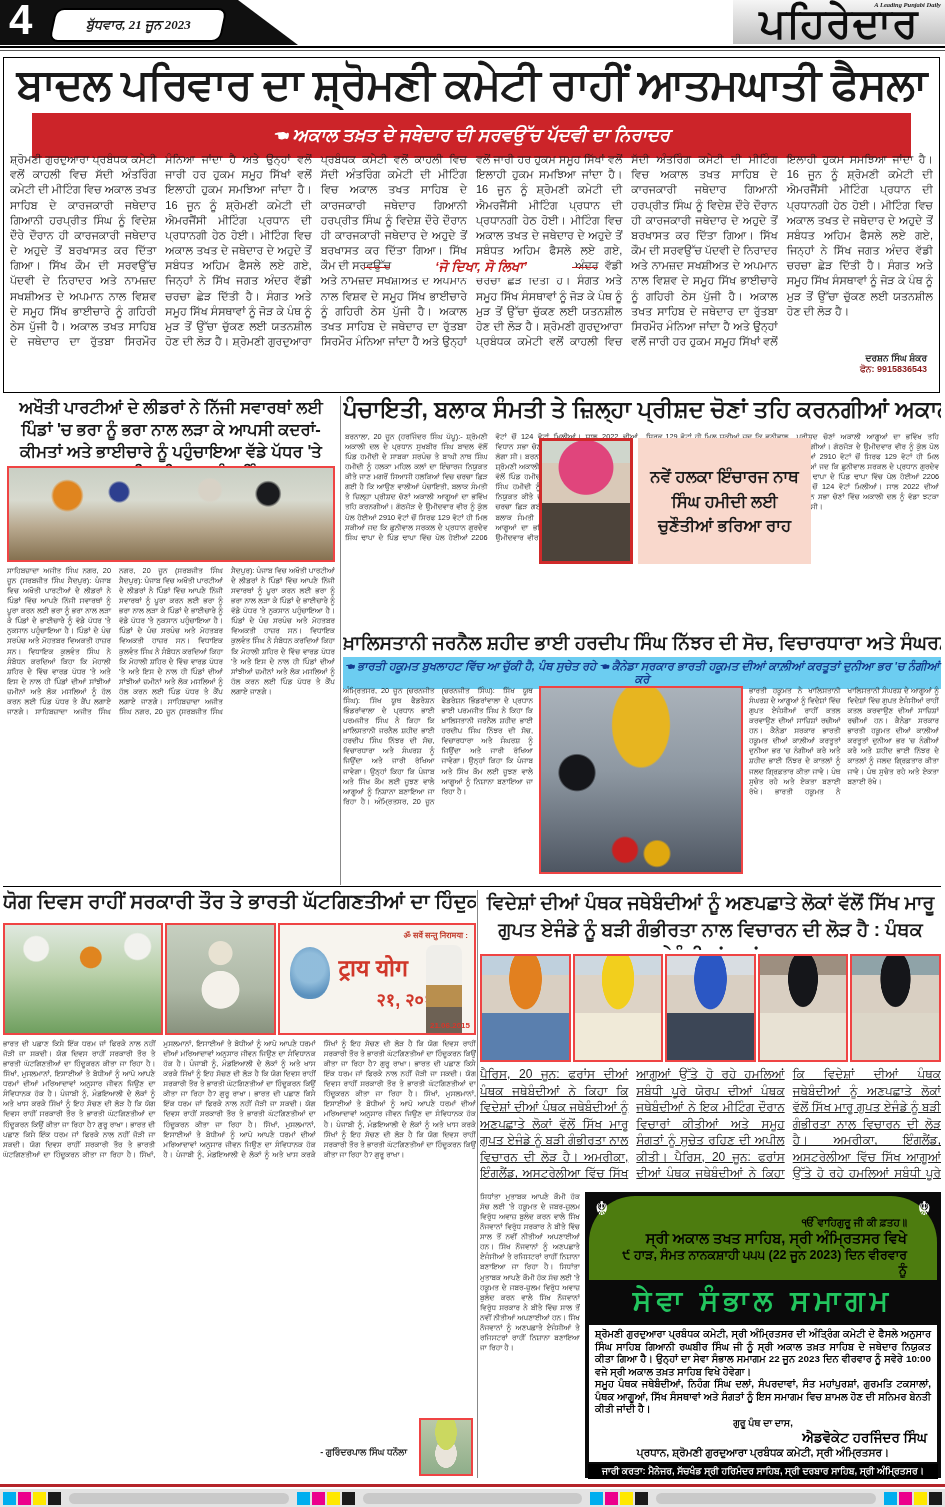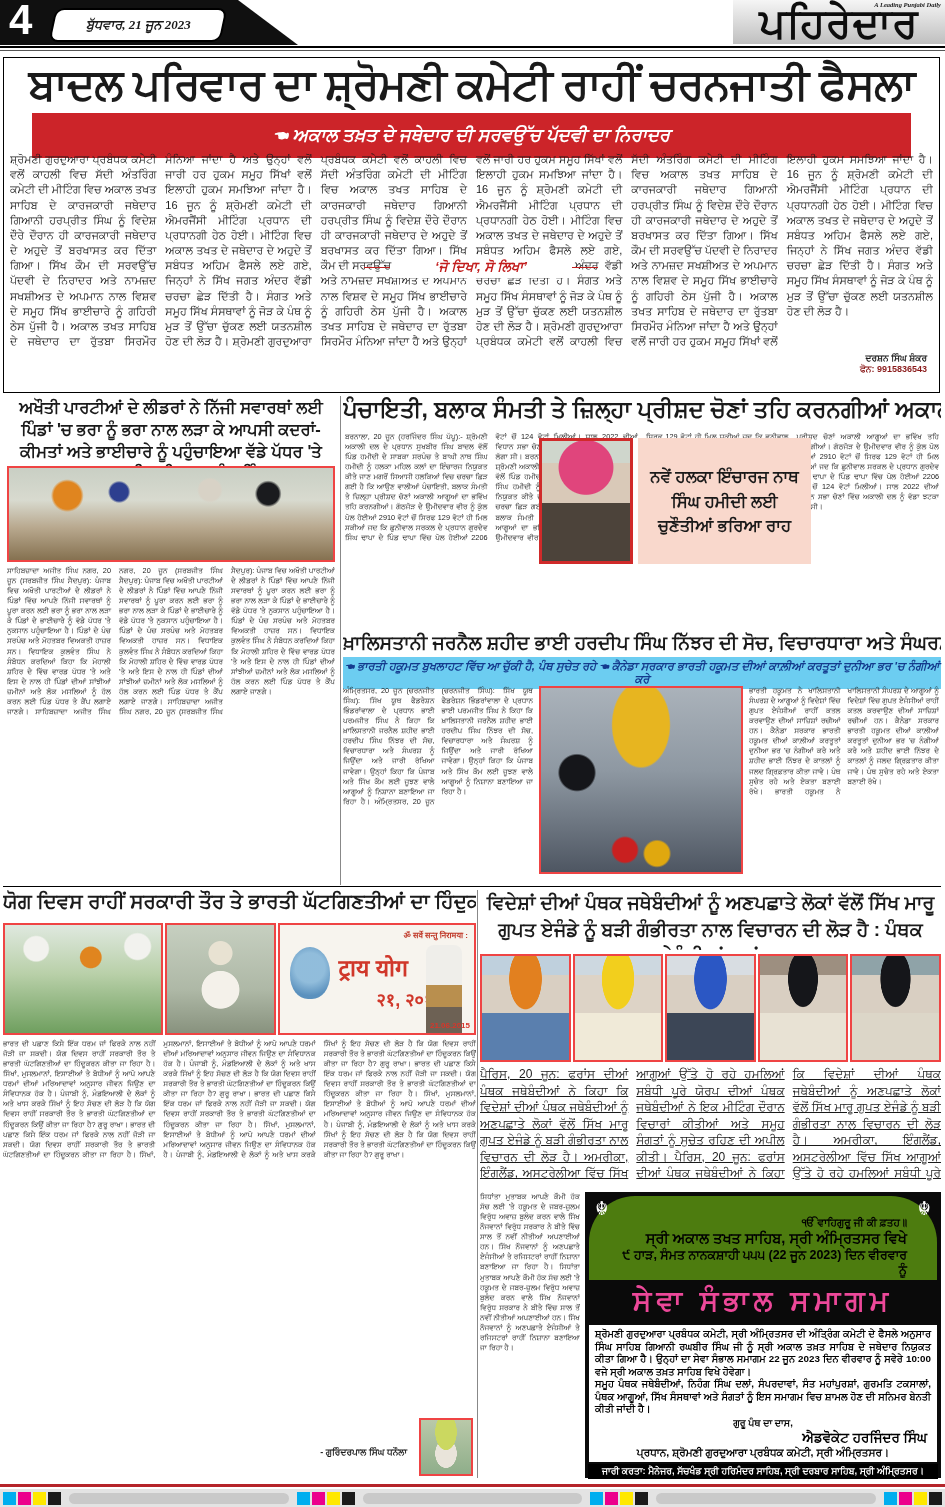--- a/index.html
+++ b/index.html
@@ -128,21 +128,21 @@
   .fr-bodyside{position:absolute;top:302px;left:0;width:100px;height:284px;font-size:7.3px;overflow:hidden;}
 
   
   .ad{position:absolute;top:302px;left:105px;width:356px;height:286px;background:#0a0a0a;box-sizing:border-box;padding:3px;}
   .ad-khanda{position:absolute;top:5px;font-size:19px;color:#fff;}
   .ad-khanda.kl{left:10px;} .ad-khanda.kr{right:10px;}
   .ad-top{background:#4d7c0f;color:#000;border-radius:46px 46px 0 0;margin:1px 1px 0;padding:20px 30px 2px;text-align:right;}
   .ad-l1{font-weight:bold;font-size:10.5px;}
   .ad-l2{font-weight:bold;font-size:14.5px;margin-top:1px;}
   .ad-l3{font-weight:bold;font-size:12.5px;margin-top:1px;}
-  .ad-title{color:#ec4899;text-align:center;font-size:28px;font-weight:bold;letter-spacing:5px;padding:5px 0 7px;}
+  .ad-title{color:#22c55e;text-align:center;font-size:28px;font-weight:bold;letter-spacing:5px;padding:5px 0 7px;}
   .ad-body{background:#fff;color:#000;margin:0 1px;padding:3px 6px 2px;font-size:9.8px;font-weight:bold;
            text-align:justify;line-height:1.28;}
   .ad-dast{text-align:center;font-weight:bold;font-size:9.5px;margin-top:1px;}
   .ad-signatory{text-align:right;font-weight:bold;font-size:13.5px;padding-right:4px;}
   .ad-sigtitle{text-align:center;font-weight:bold;font-size:10.5px;}
   .ad-issuer{background:#000;color:#fff;text-align:center;font-size:9.3px;font-weight:bold;padding:2px 0;margin-top:2px;}
 
   
   .foot-rule{position:absolute;left:0;top:1484px;width:945px;height:3px;background:#b5242a;}
   .foot-strip{position:absolute;left:0;top:1489px;width:945px;height:18px;background:#e3e3e3;
@@ -165,21 +165,21 @@
     </div>
     <div class="mh-logo">
       <div class="mh-tag">A Leading Punjabi Daily</div>
       <div class="mh-logo-text">ਪਹਿਰੇਦਾਰ</div>
     </div>
     <div class="mh-rule1"></div>
     <div class="mh-rule2"></div>
   </div>
 
   <div class="lead">
-    <div class="lead-headline">ਬਾਦਲ ਪਰਿਵਾਰ ਦਾ ਸ਼੍ਰੋਮਣੀ ਕਮੇਟੀ ਰਾਹੀਂ ਚਰਨਜਾਤੀ ਫੈਸਲਾ</div>
+    <div class="lead-headline">ਬਾਦਲ ਪਰਿਵਾਰ ਦਾ ਸ਼੍ਰੋਮਣੀ ਕਮੇਟੀ ਰਾਹੀਂ ਆਤਮਘਾਤੀ ਫੈਸਲਾ</div>
     <div class="lead-kicker">☚ ਅਕਾਲ ਤਖ਼ਤ ਦੇ ਜਥੇਦਾਰ ਦੀ ਸਰਵਉੱਚ ਪੱਦਵੀ ਦਾ ਨਿਰਾਦਰ</div>
     <div class="lead-body jtext">ਸ਼੍ਰੋਮਣੀ ਗੁਰਦੁਆਰਾ ਪ੍ਰਬੰਧਕ ਕਮੇਟੀ ਵਲੋਂ ਕਾਹਲੀ ਵਿਚ ਸੱਦੀ ਅੰਤਰਿੰਗ ਕਮੇਟੀ ਦੀ ਮੀਟਿੰਗ ਵਿਚ ਅਕਾਲ ਤਖਤ ਸਾਹਿਬ ਦੇ ਕਾਰਜਕਾਰੀ ਜਥੇਦਾਰ ਗਿਆਨੀ ਹਰਪ੍ਰੀਤ ਸਿੰਘ ਨੂੰ ਵਿਦੇਸ਼ ਦੌਰੇ ਦੌਰਾਨ ਹੀ ਕਾਰਜਕਾਰੀ ਜਥੇਦਾਰ ਦੇ ਅਹੁਦੇ ਤੋਂ ਬਰਖਾਸਤ ਕਰ ਦਿੱਤਾ ਗਿਆ। ਸਿੱਖ ਕੌਮ ਦੀ ਸਰਵਉੱਚ ਪੱਦਵੀ ਦੇ ਨਿਰਾਦਰ ਅਤੇ ਨਾਮਜ਼ਦ ਸਖਸ਼ੀਅਤ ਦੇ ਅਪਮਾਨ ਨਾਲ ਵਿਸ਼ਵ ਦੇ ਸਮੂਹ ਸਿੱਖ ਭਾਈਚਾਰੇ ਨੂੰ ਗਹਿਰੀ ਠੇਸ ਪੁੱਜੀ ਹੈ। ਅਕਾਲ ਤਖਤ ਸਾਹਿਬ ਦੇ ਜਥੇਦਾਰ ਦਾ ਰੁੱਤਬਾ ਸਿਰਮੌਰ ਮੰਨਿਆ ਜਾਂਦਾ ਹੈ ਅਤੇ ਉਨ੍ਹਾਂ ਵਲੋਂ ਜਾਰੀ ਹਰ ਹੁਕਮ ਸਮੂਹ ਸਿੱਖਾਂ ਵਲੋਂ ਇਲਾਹੀ ਹੁਕਮ ਸਮਝਿਆ ਜਾਂਦਾ ਹੈ। 16 ਜੂਨ ਨੂੰ ਸ਼੍ਰੋਮਣੀ ਕਮੇਟੀ ਦੀ ਐਮਰਜੈਂਸੀ ਮੀਟਿੰਗ ਪ੍ਰਧਾਨ ਦੀ ਪ੍ਰਧਾਨਗੀ ਹੇਠ ਹੋਈ। ਮੀਟਿੰਗ ਵਿਚ ਅਕਾਲ ਤਖਤ ਦੇ ਜਥੇਦਾਰ ਦੇ ਅਹੁਦੇ ਤੋਂ ਸਬੰਧਤ ਅਹਿਮ ਫੈਸਲੇ ਲਏ ਗਏ, ਜਿਨ੍ਹਾਂ ਨੇ ਸਿੱਖ ਜਗਤ ਅੰਦਰ ਵੱਡੀ ਚਰਚਾ ਛੇੜ ਦਿੱਤੀ ਹੈ। ਸੰਗਤ ਅਤੇ ਸਮੂਹ ਸਿੱਖ ਸੰਸਥਾਵਾਂ ਨੂੰ ਜੋੜ ਕੇ ਪੰਥ ਨੂੰ ਮੁੜ ਤੋਂ ਉੱਚਾ ਚੁੱਕਣ ਲਈ ਯਤਨਸ਼ੀਲ ਹੋਣ ਦੀ ਲੋੜ ਹੈ। ਸ਼੍ਰੋਮਣੀ ਗੁਰਦੁਆਰਾ ਪ੍ਰਬੰਧਕ ਕਮੇਟੀ ਵਲੋਂ ਕਾਹਲੀ ਵਿਚ ਸੱਦੀ ਅੰਤਰਿੰਗ ਕਮੇਟੀ ਦੀ ਮੀਟਿੰਗ ਵਿਚ ਅਕਾਲ ਤਖਤ ਸਾਹਿਬ ਦੇ ਕਾਰਜਕਾਰੀ ਜਥੇਦਾਰ ਗਿਆਨੀ ਹਰਪ੍ਰੀਤ ਸਿੰਘ ਨੂੰ ਵਿਦੇਸ਼ ਦੌਰੇ ਦੌਰਾਨ ਹੀ ਕਾਰਜਕਾਰੀ ਜਥੇਦਾਰ ਦੇ ਅਹੁਦੇ ਤੋਂ ਬਰਖਾਸਤ ਕਰ ਦਿੱਤਾ ਗਿਆ। ਸਿੱਖ ਕੌਮ ਦੀ ਸਰਵਉੱਚ ਪੱਦਵੀ ਦੇ ਨਿਰਾਦਰ ਅਤੇ ਨਾਮਜ਼ਦ ਸਖਸ਼ੀਅਤ ਦੇ ਅਪਮਾਨ ਨਾਲ ਵਿਸ਼ਵ ਦੇ ਸਮੂਹ ਸਿੱਖ ਭਾਈਚਾਰੇ ਨੂੰ ਗਹਿਰੀ ਠੇਸ ਪੁੱਜੀ ਹੈ। ਅਕਾਲ ਤਖਤ ਸਾਹਿਬ ਦੇ ਜਥੇਦਾਰ ਦਾ ਰੁੱਤਬਾ ਸਿਰਮੌਰ ਮੰਨਿਆ ਜਾਂਦਾ ਹੈ ਅਤੇ ਉਨ੍ਹਾਂ ਵਲੋਂ ਜਾਰੀ ਹਰ ਹੁਕਮ ਸਮੂਹ ਸਿੱਖਾਂ ਵਲੋਂ ਇਲਾਹੀ ਹੁਕਮ ਸਮਝਿਆ ਜਾਂਦਾ ਹੈ। 16 ਜੂਨ ਨੂੰ ਸ਼੍ਰੋਮਣੀ ਕਮੇਟੀ ਦੀ ਐਮਰਜੈਂਸੀ ਮੀਟਿੰਗ ਪ੍ਰਧਾਨ ਦੀ ਪ੍ਰਧਾਨਗੀ ਹੇਠ ਹੋਈ। ਮੀਟਿੰਗ ਵਿਚ ਅਕਾਲ ਤਖਤ ਦੇ ਜਥੇਦਾਰ ਦੇ ਅਹੁਦੇ ਤੋਂ ਸਬੰਧਤ ਅਹਿਮ ਫੈਸਲੇ ਲਏ ਗਏ, ਜਿਨ੍ਹਾਂ ਨੇ ਸਿੱਖ ਜਗਤ ਅੰਦਰ ਵੱਡੀ ਚਰਚਾ ਛੇੜ ਦਿੱਤੀ ਹੈ। ਸੰਗਤ ਅਤੇ ਸਮੂਹ ਸਿੱਖ ਸੰਸਥਾਵਾਂ ਨੂੰ ਜੋੜ ਕੇ ਪੰਥ ਨੂੰ ਮੁੜ ਤੋਂ ਉੱਚਾ ਚੁੱਕਣ ਲਈ ਯਤਨਸ਼ੀਲ ਹੋਣ ਦੀ ਲੋੜ ਹੈ। ਸ਼੍ਰੋਮਣੀ ਗੁਰਦੁਆਰਾ ਪ੍ਰਬੰਧਕ ਕਮੇਟੀ ਵਲੋਂ ਕਾਹਲੀ ਵਿਚ ਸੱਦੀ ਅੰਤਰਿੰਗ ਕਮੇਟੀ ਦੀ ਮੀਟਿੰਗ ਵਿਚ ਅਕਾਲ ਤਖਤ ਸਾਹਿਬ ਦੇ ਕਾਰਜਕਾਰੀ ਜਥੇਦਾਰ ਗਿਆਨੀ ਹਰਪ੍ਰੀਤ ਸਿੰਘ ਨੂੰ ਵਿਦੇਸ਼ ਦੌਰੇ ਦੌਰਾਨ ਹੀ ਕਾਰਜਕਾਰੀ ਜਥੇਦਾਰ ਦੇ ਅਹੁਦੇ ਤੋਂ ਬਰਖਾਸਤ ਕਰ ਦਿੱਤਾ ਗਿਆ। ਸਿੱਖ ਕੌਮ ਦੀ ਸਰਵਉੱਚ ਪੱਦਵੀ ਦੇ ਨਿਰਾਦਰ ਅਤੇ ਨਾਮਜ਼ਦ ਸਖਸ਼ੀਅਤ ਦੇ ਅਪਮਾਨ ਨਾਲ ਵਿਸ਼ਵ ਦੇ ਸਮੂਹ ਸਿੱਖ ਭਾਈਚਾਰੇ ਨੂੰ ਗਹਿਰੀ ਠੇਸ ਪੁੱਜੀ ਹੈ। ਅਕਾਲ ਤਖਤ ਸਾਹਿਬ ਦੇ ਜਥੇਦਾਰ ਦਾ ਰੁੱਤਬਾ ਸਿਰਮੌਰ ਮੰਨਿਆ ਜਾਂਦਾ ਹੈ ਅਤੇ ਉਨ੍ਹਾਂ ਵਲੋਂ ਜਾਰੀ ਹਰ ਹੁਕਮ ਸਮੂਹ ਸਿੱਖਾਂ ਵਲੋਂ ਇਲਾਹੀ ਹੁਕਮ ਸਮਝਿਆ ਜਾਂਦਾ ਹੈ। 16 ਜੂਨ ਨੂੰ ਸ਼੍ਰੋਮਣੀ ਕਮੇਟੀ ਦੀ ਐਮਰਜੈਂਸੀ ਮੀਟਿੰਗ ਪ੍ਰਧਾਨ ਦੀ ਪ੍ਰਧਾਨਗੀ ਹੇਠ ਹੋਈ। ਮੀਟਿੰਗ ਵਿਚ ਅਕਾਲ ਤਖਤ ਦੇ ਜਥੇਦਾਰ ਦੇ ਅਹੁਦੇ ਤੋਂ ਸਬੰਧਤ ਅਹਿਮ ਫੈਸਲੇ ਲਏ ਗਏ, ਜਿਨ੍ਹਾਂ ਨੇ ਸਿੱਖ ਜਗਤ ਅੰਦਰ ਵੱਡੀ ਚਰਚਾ ਛੇੜ ਦਿੱਤੀ ਹੈ। ਸੰਗਤ ਅਤੇ ਸਮੂਹ ਸਿੱਖ ਸੰਸਥਾਵਾਂ ਨੂੰ ਜੋੜ ਕੇ ਪੰਥ ਨੂੰ ਮੁੜ ਤੋਂ ਉੱਚਾ ਚੁੱਕਣ ਲਈ ਯਤਨਸ਼ੀਲ ਹੋਣ ਦੀ ਲੋੜ ਹੈ।</div>
     <div class="lead-quote">‘ਜੋ ਦਿਖਾ, ਸੋ ਲਿਖਾ’</div>
     <div class="lead-byline">
       <span>ਦਰਸ਼ਨ ਸਿੰਘ ਸ਼ੰਕਰ</span><br>
       <span class="lead-phone">ਫੋਨ: 9915836543</span>
     </div>
   </div>
 
   <div class="mla">

